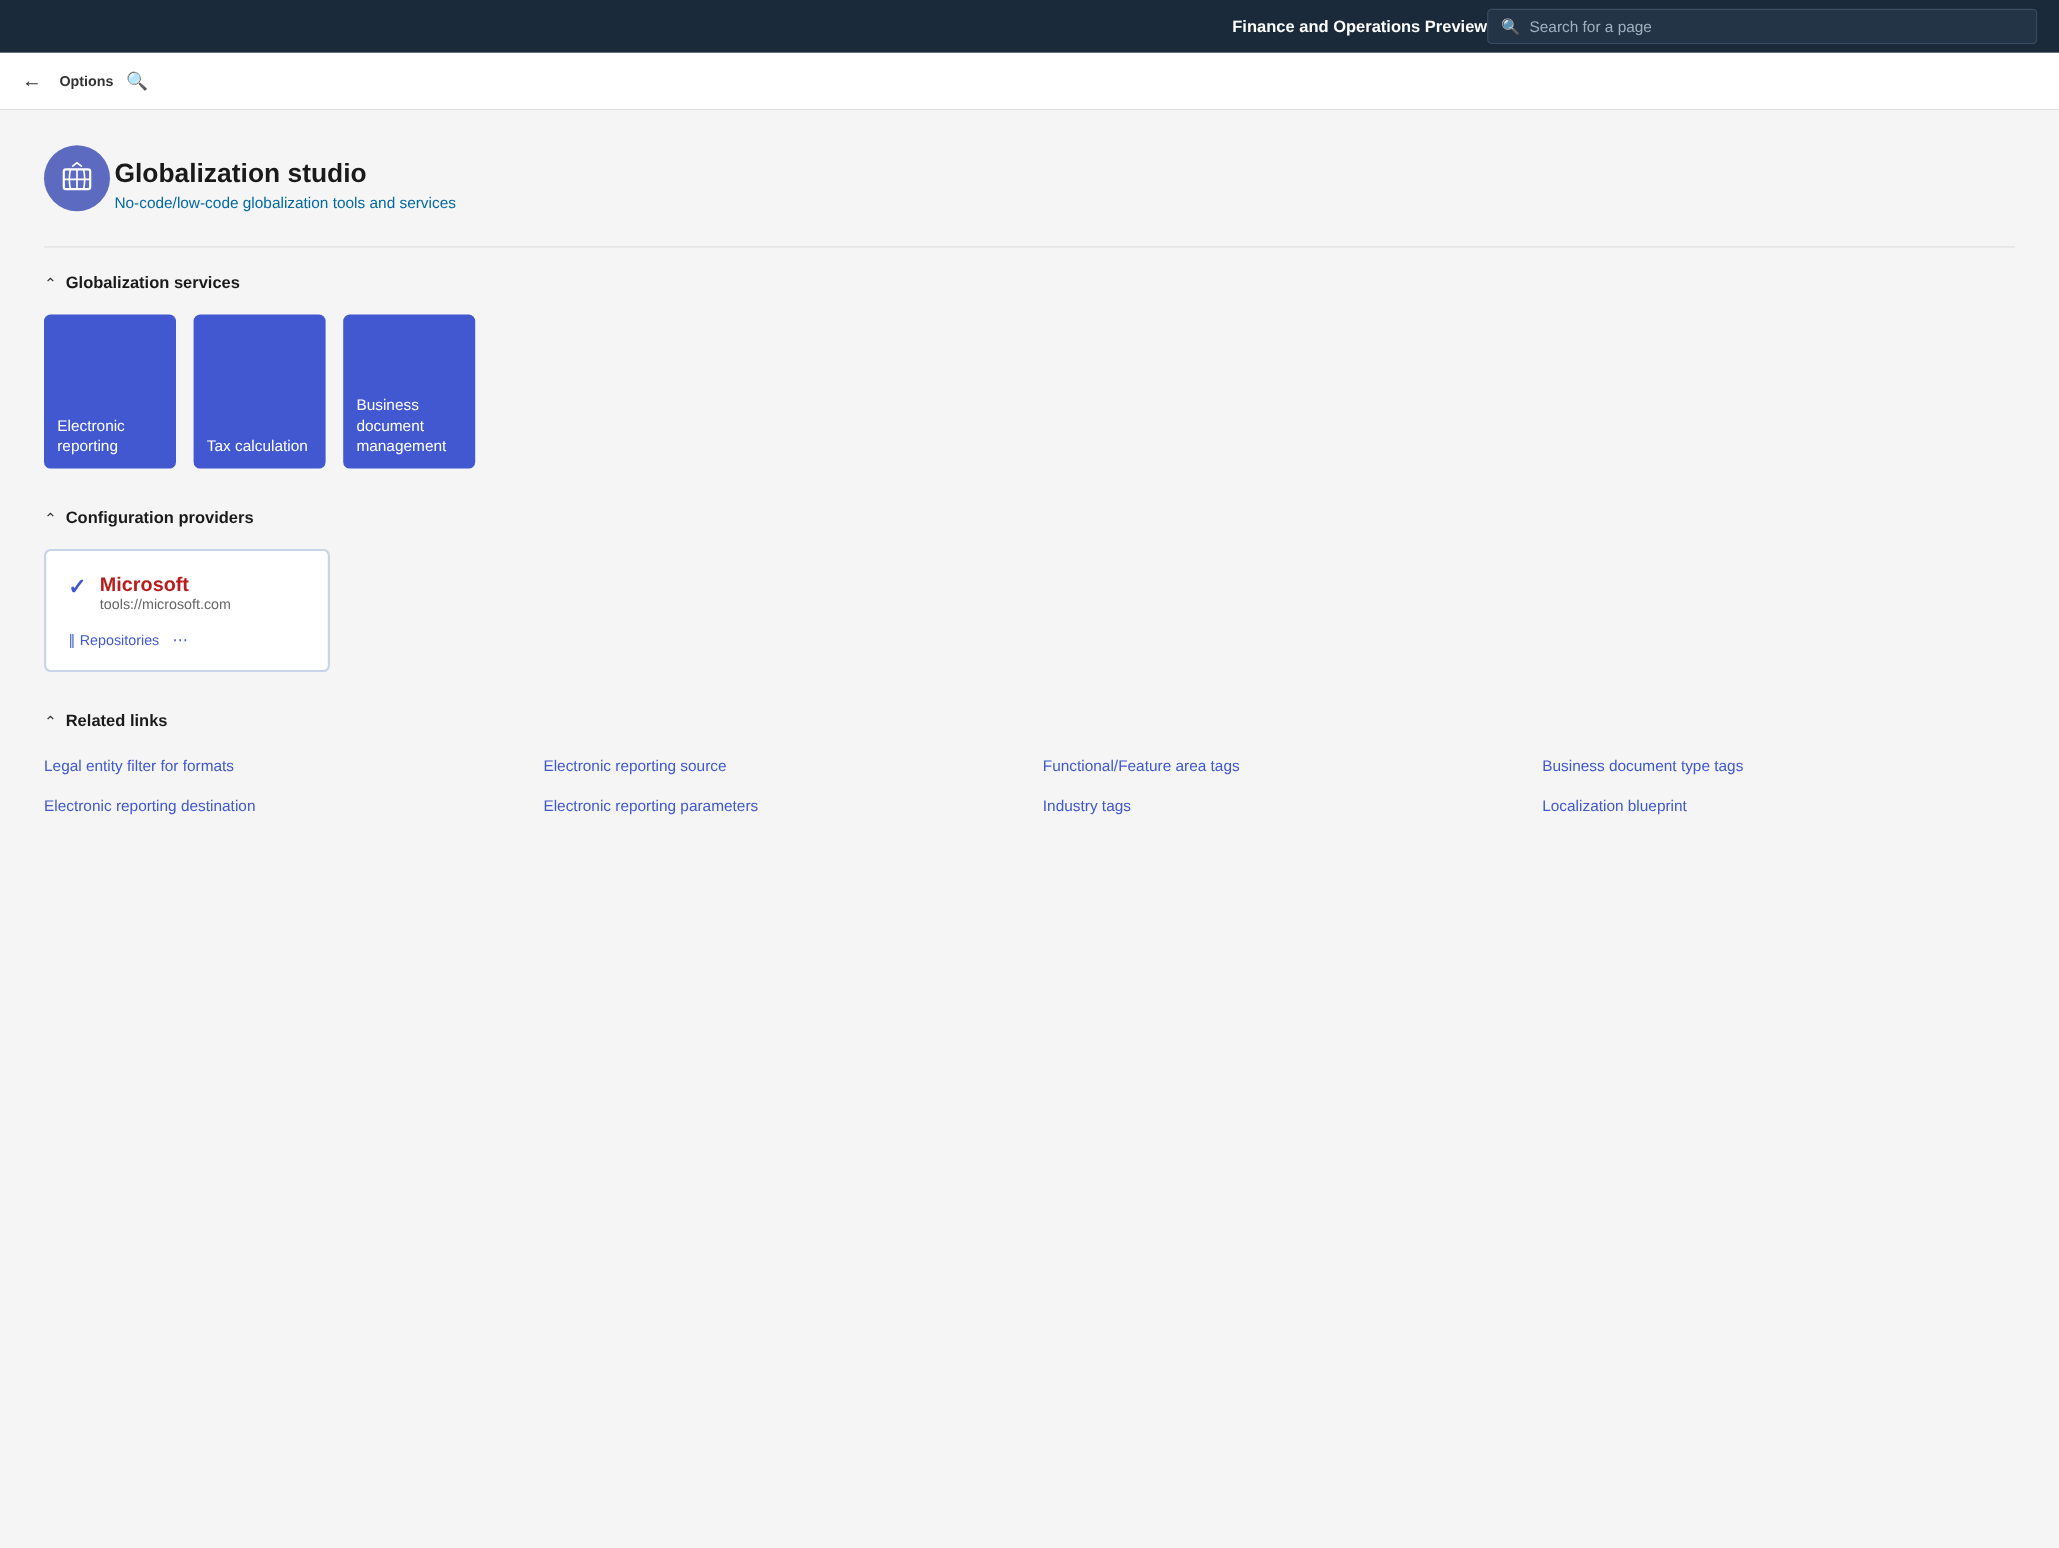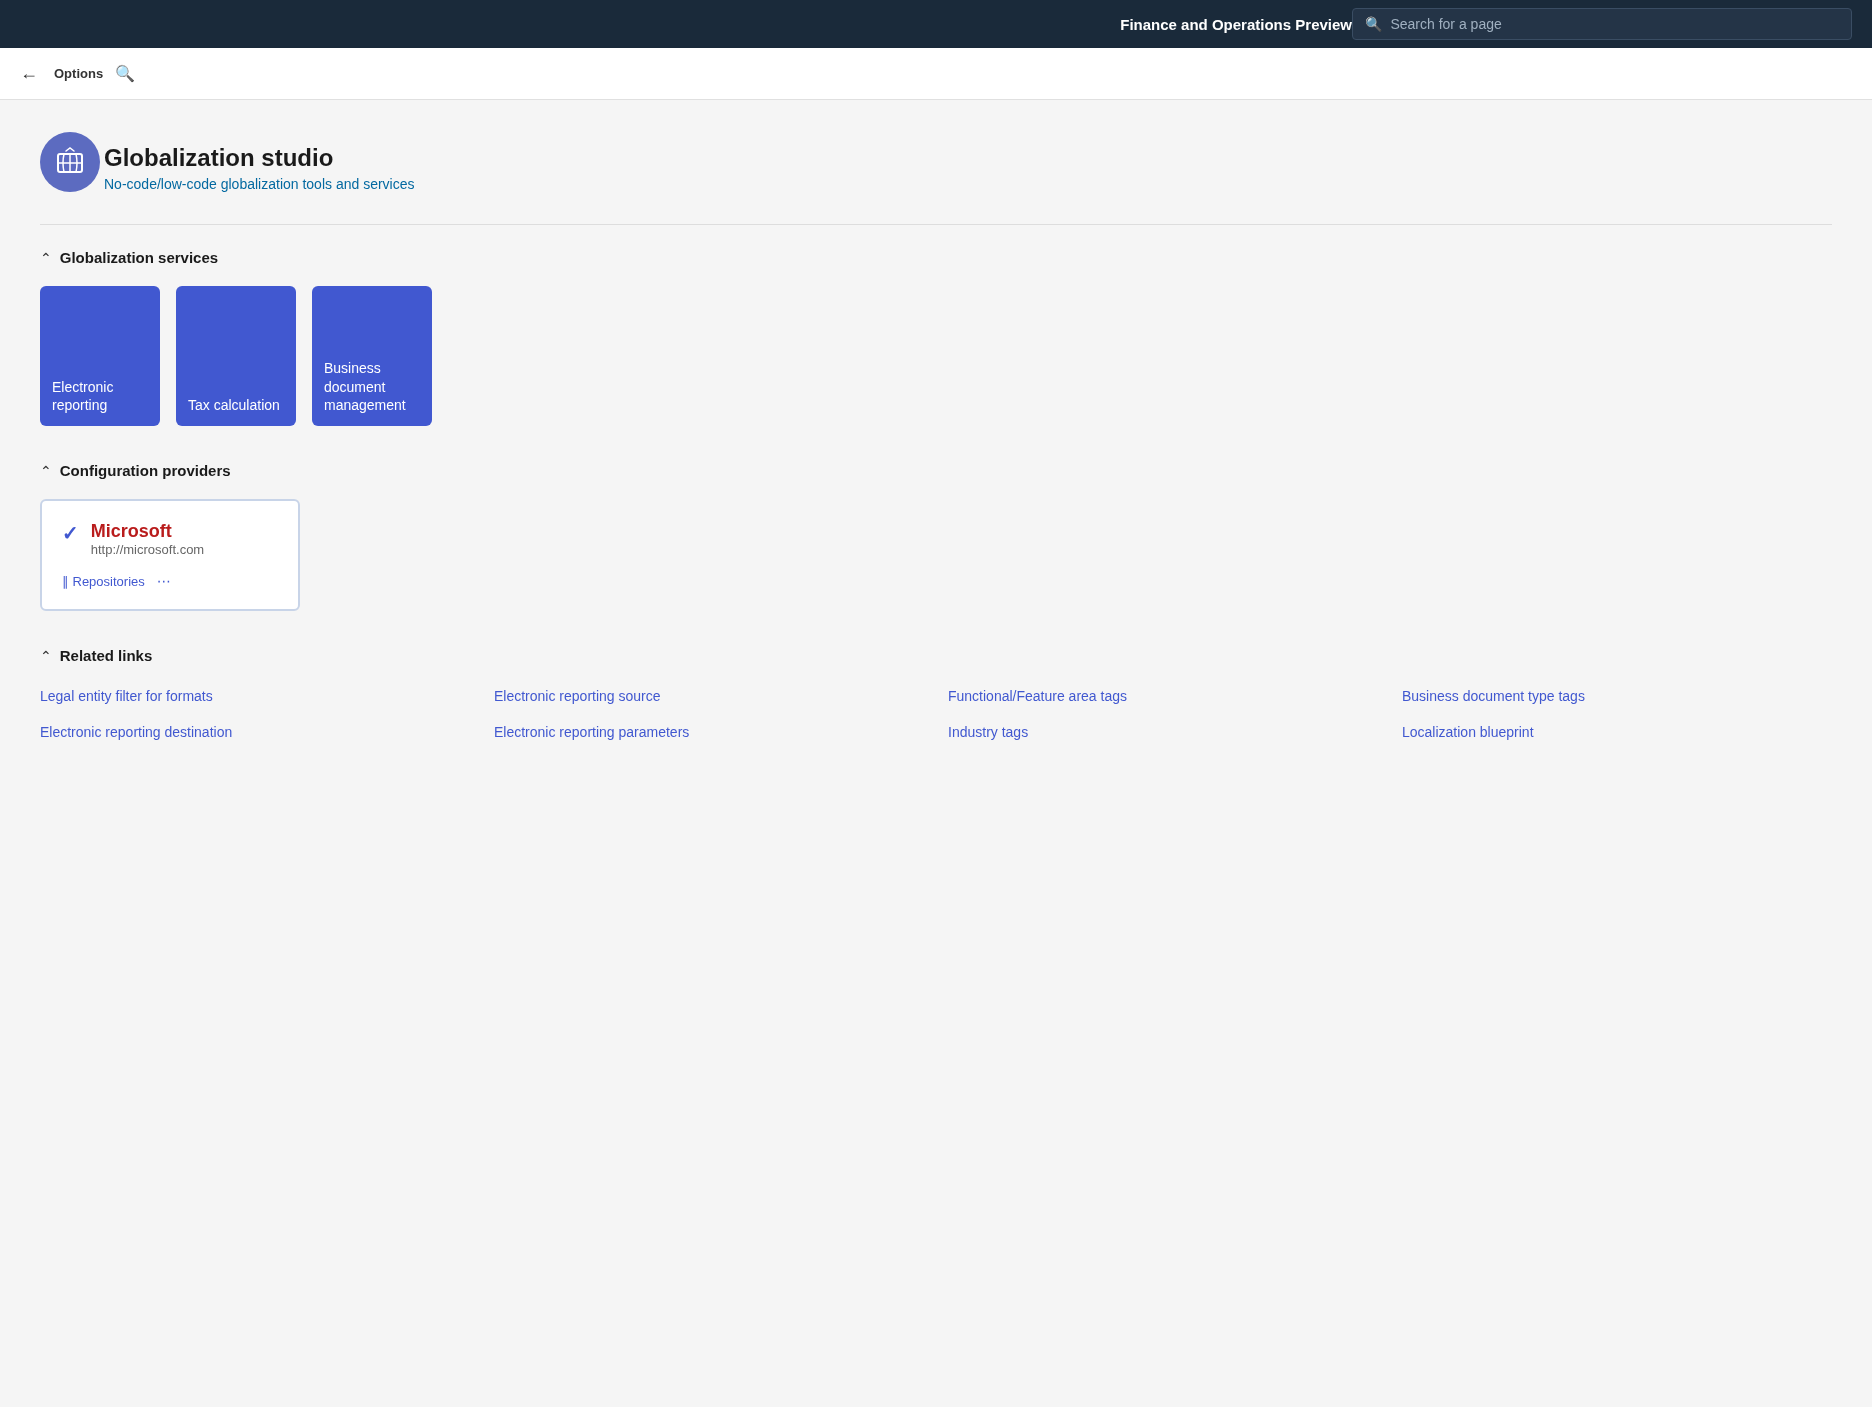--- a/index.html
+++ b/index.html
@@ -263,21 +263,21 @@
   <div class="section">
     <div class="section-header">
       <button class="section-toggle">⌃</button>
       <span class="section-title">Configuration providers</span>
     </div>
     <div class="provider-card">
       <div class="provider-header">
         <span class="check-icon">✓</span>
         <div>
           <div class="provider-name">Microsoft</div>
-          <div class="provider-url">http://microsoft.com</div>
+          <div class="provider-url">tools://microsoft.com</div>
         </div>
       </div>
       <div class="provider-footer">
         <a class="repos-link" href="#">
           <span>∥</span>
           <span>Repositories</span>
         </a>
         <button class="ellipsis-btn">⋯</button>
       </div>
     </div>

